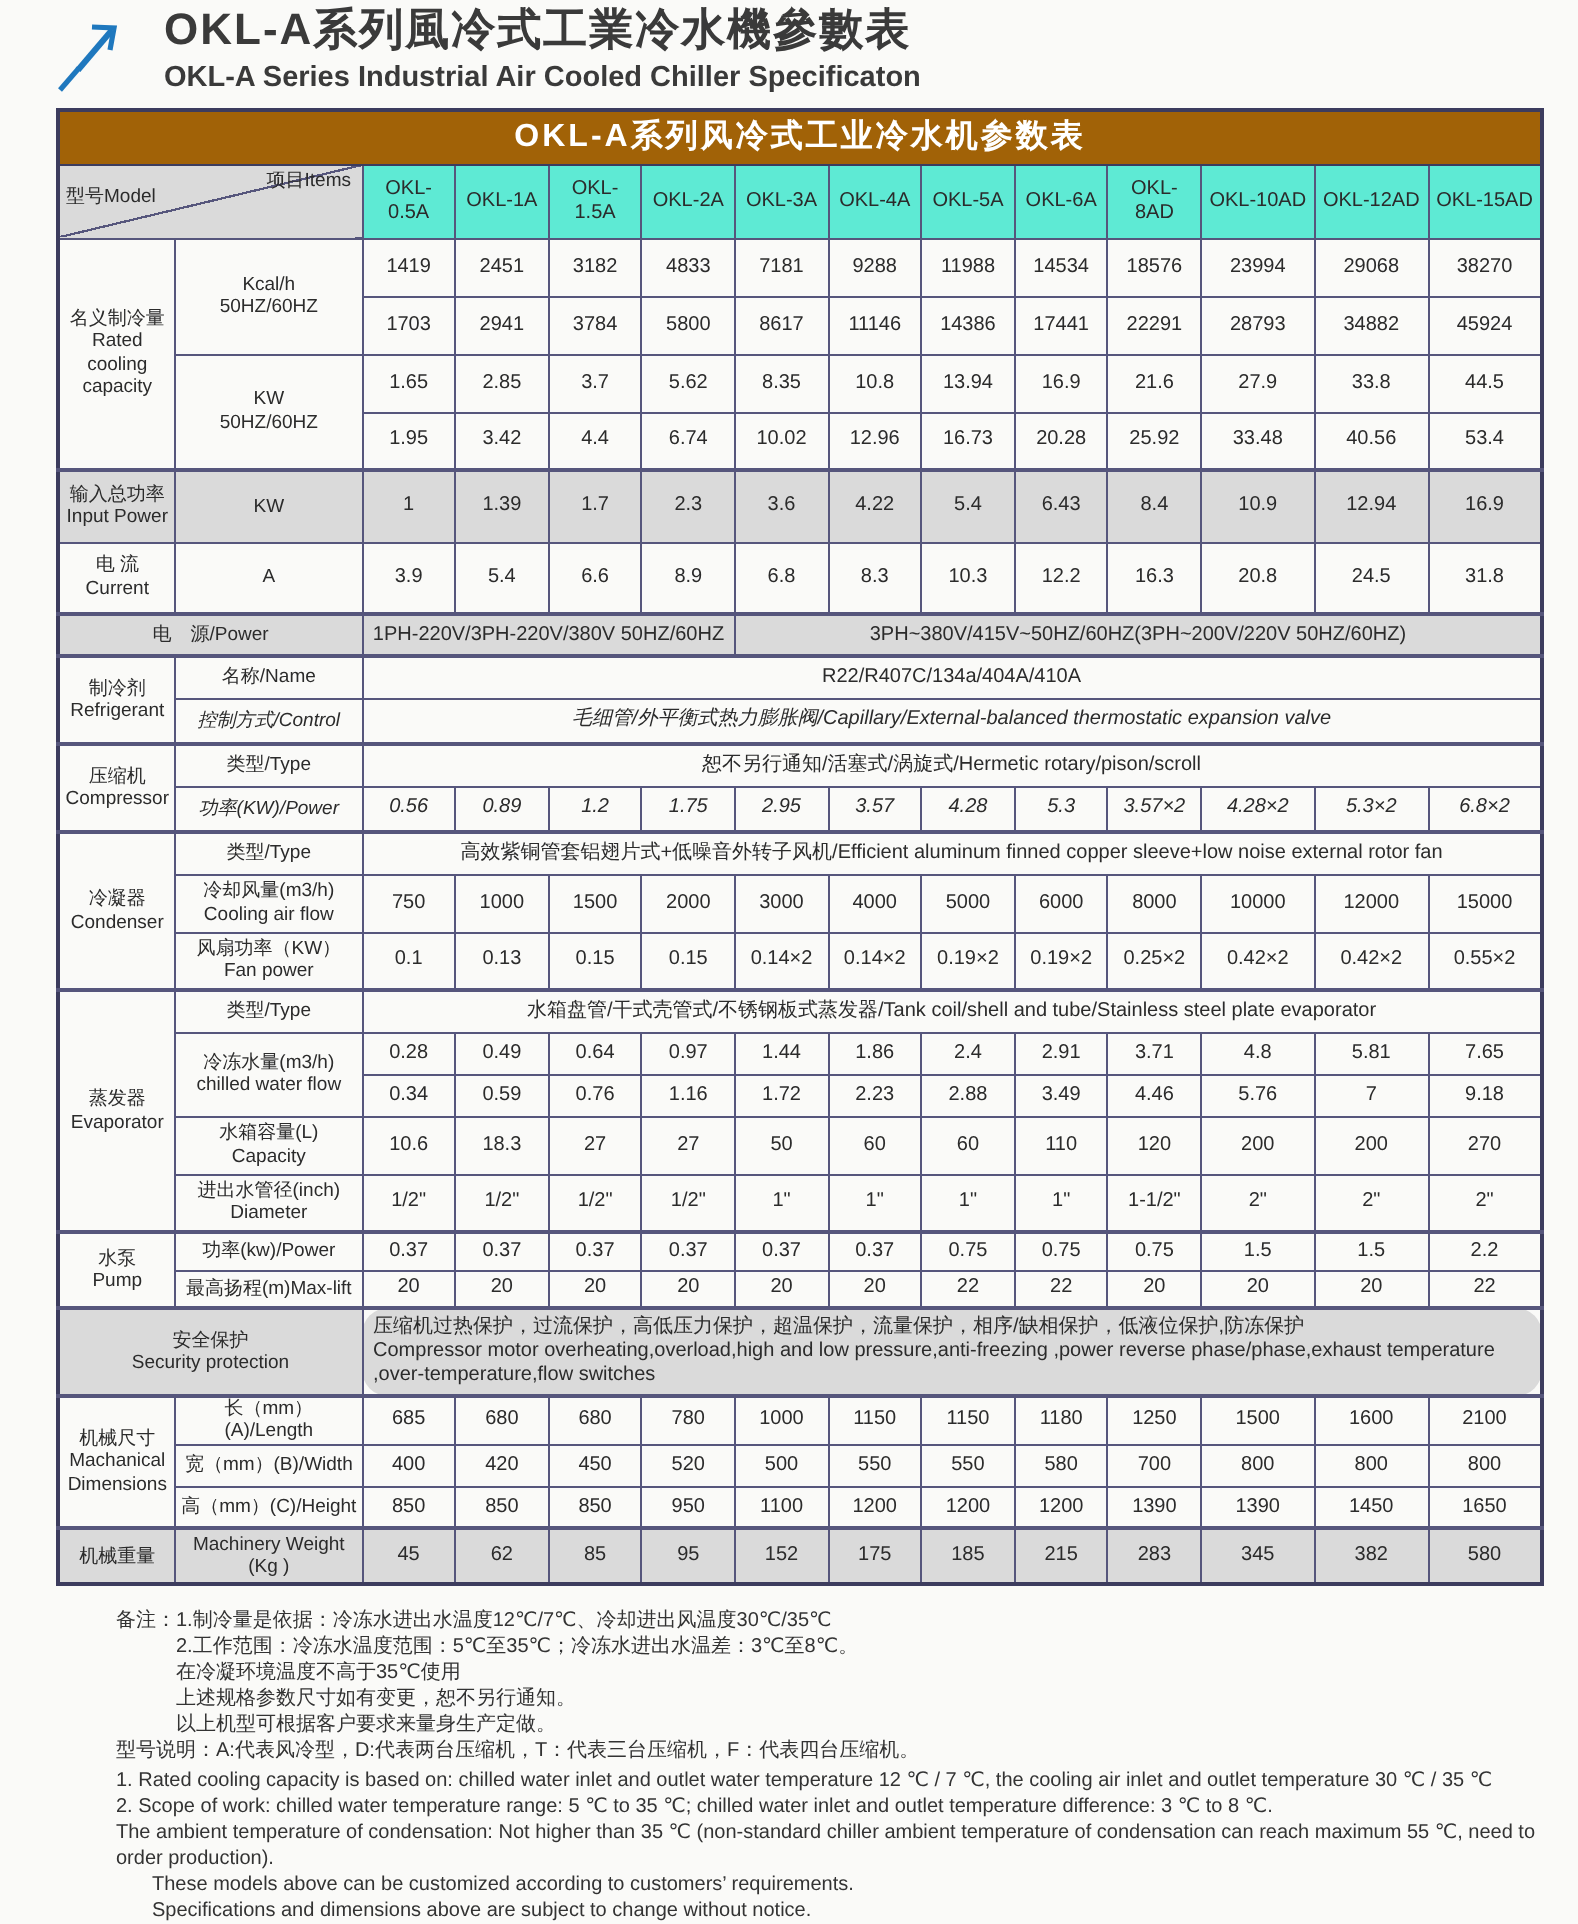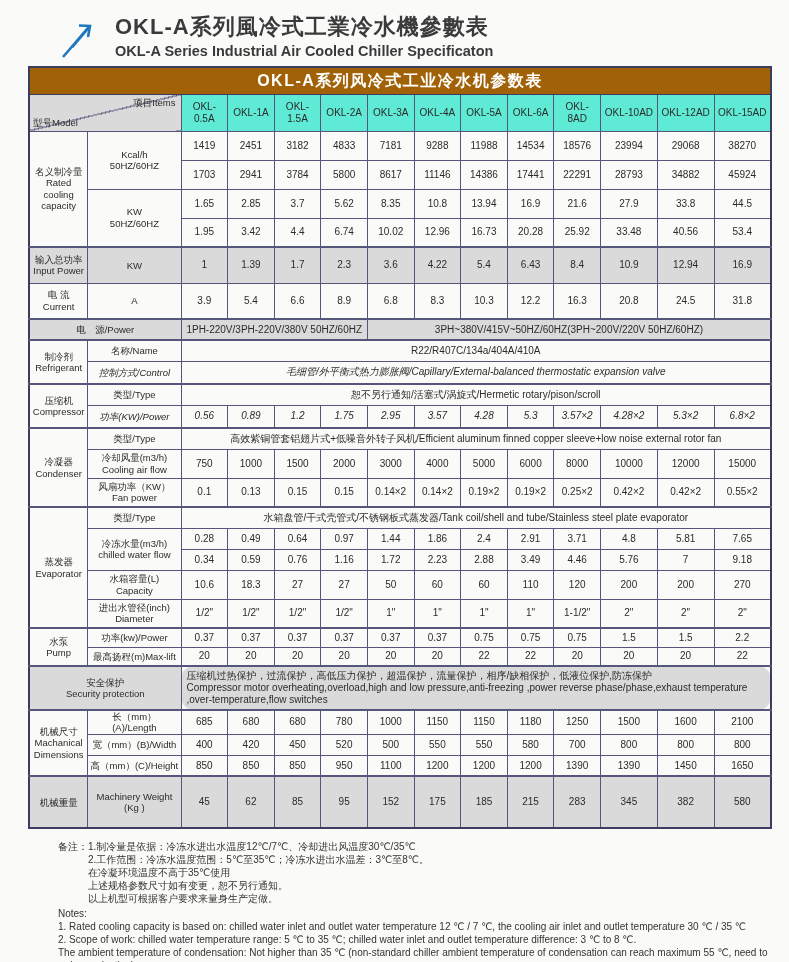--- a/index.html
+++ b/index.html
@@ -1,60 +1,60 @@
 <!DOCTYPE html>
 <html><head>
 <meta charset="utf-8">
 <style>
   html,body{margin:0;padding:0;width:789px;height:962px;overflow:hidden;
     background:#fafaf8;color:#2b2b2b;
     font-family:"Liberation Sans","DejaVu Sans",sans-serif;}
   .page{position:relative;width:789px;height:962px;}
 
   
-  .hdr{display:flex;align-items:center;padding:14px 0 0 26px;margin-left:33px;}
+  .hdr{display:flex;align-items:center;padding:2px 0 0 26px;}
   .logo{width:44px;height:44px;flex:0 0 44px;margin-top:2px;}
   .titles{margin-left:12px;}
   .t-zh{font-size:22px;font-weight:700;letter-spacing:1px;color:#3a3a3a;line-height:1.2;}
   .t-en{font-size:14.5px;font-weight:700;color:#3a3a3a;line-height:1.25;margin-top:1px;}
 
   
   table#spec{border-collapse:collapse;table-layout:fixed;margin:6px 0 0 28px;width:744px;
     font-size:10px;line-height:1.2;}
   #spec th,#spec td{border:1px solid #56567c;padding:0 2px;text-align:center;vertical-align:middle;
     overflow:hidden;white-space:pre-line;}
   #spec{border:2px solid #3c3c5e;}
   #spec .blue-band{background:#a16207;color:#fff;font-size:16px;font-weight:700;letter-spacing:1.5px;
     border:1px solid #3c3c5e;}
   #spec thead tr.cap{height:27px;}
   #spec thead tr.mh{height:31px;background:#5eead4;}
   #spec thead tr.mh th{font-weight:400;font-size:10px;}
   .corner{position:relative;padding:0;background-color:#DADADA;
     background-image:linear-gradient(to bottom right,transparent 49.2%,#56567c 49.2%,#56567c 50.8%,transparent 50.8%);}
-  .corner .c-model{position:absolute;left:3px;bottom:2px;font-size:9.5px;text-align:center;}
+  .corner .c-model{position:absolute;left:3px;bottom:14px;font-size:9.5px;text-align:center;}
   .corner .c-items{position:absolute;right:5px;top:2px;font-size:9.5px;}
 
   #spec td.group,#spec td.item,#spec td.wide{font-size:9.5px;}
   #spec tr.shaded td{background:#DADADA;}
   #spec tr.section td{border-top-width:2px;}
   #spec td.a-left{text-align:left;padding:2px 5px;border-radius:13px;}
 
   
   #spec tbody tr:nth-child(-n+4){height:29px;}
   #spec tbody tr:nth-child(5),#spec tbody tr:nth-child(6){height:36px;}
   #spec tbody tr:nth-child(7),#spec tbody tr:nth-child(8){height:21px;}
   #spec tbody tr:nth-child(9),#spec tbody tr:nth-child(11){height:23px;font-style:italic;}
   #spec tbody tr:nth-child(10),#spec tbody tr:nth-child(12){height:21px;}
   #spec tbody tr:nth-child(13),#spec tbody tr:nth-child(14){height:29px;}
   #spec tbody tr:nth-child(15),#spec tbody tr:nth-child(16),#spec tbody tr:nth-child(17){height:21px;}
   #spec tbody tr:nth-child(18),#spec tbody tr:nth-child(19){height:29px;}
   #spec tbody tr:nth-child(20),#spec tbody tr:nth-child(21){height:19px;}
   #spec tbody tr:nth-child(22){height:44px;}
   #spec tbody tr:nth-child(23),#spec tbody tr:nth-child(24),#spec tbody tr:nth-child(25){height:21px;}
-  #spec tbody tr:nth-child(26){height:52px;}
+  #spec tbody tr:nth-child(26){height:28px;}
 
   
   .notes{margin:11px 0 0 58px;font-size:10px;line-height:13px;color:#333;}
   .notes .ind{padding-left:30px;}
   .notes-en{margin-top:2px;}
   .notes-en .ind{padding-left:18px;}
 </style>
 </head>
 <body>
 <div class="page">
@@ -458,23 +458,23 @@
       </tbody>
   </table>
 
   <div class="notes">
     <div class="notes-zh">
         <div>备注：1.制冷量是依据：冷冻水进出水温度12℃/7℃、冷却进出风温度30℃/35℃</div>
         <div class="ind">2.工作范围：冷冻水温度范围：5℃至35℃；冷冻水进出水温差：3℃至8℃。</div>
         <div class="ind">在冷凝环境温度不高于35℃使用</div>
         <div class="ind">上述规格参数尺寸如有变更，恕不另行通知。</div>
         <div class="ind">以上机型可根据客户要求来量身生产定做。</div>
+        <div>型号说明：A:代表风冷型，D:代表两台压缩机，T：代表三台压缩机，F：代表四台压缩机。</div>
       </div>
     <div class="notes-en">
-        <div>Notes:</div>
         <div>1. Rated cooling capacity is based on: chilled water inlet and outlet water temperature 12 ℃ / 7 ℃, the cooling air inlet and outlet temperature 30 ℃ / 35 ℃</div>
         <div>2. Scope of work: chilled water temperature range: 5 ℃ to 35 ℃; chilled water inlet and outlet temperature difference: 3 ℃ to 8 ℃.</div>
         <div>The ambient temperature of condensation: Not higher than 35 ℃ (non-standard chiller ambient temperature of condensation can reach maximum 55 ℃, need to order production).</div>
         <div class="ind">These models above can be customized according to customers’  requirements.</div>
         <div class="ind">Specifications and dimensions above are subject to change without notice.</div>
       </div>
   </div>
 
 </div>
 

